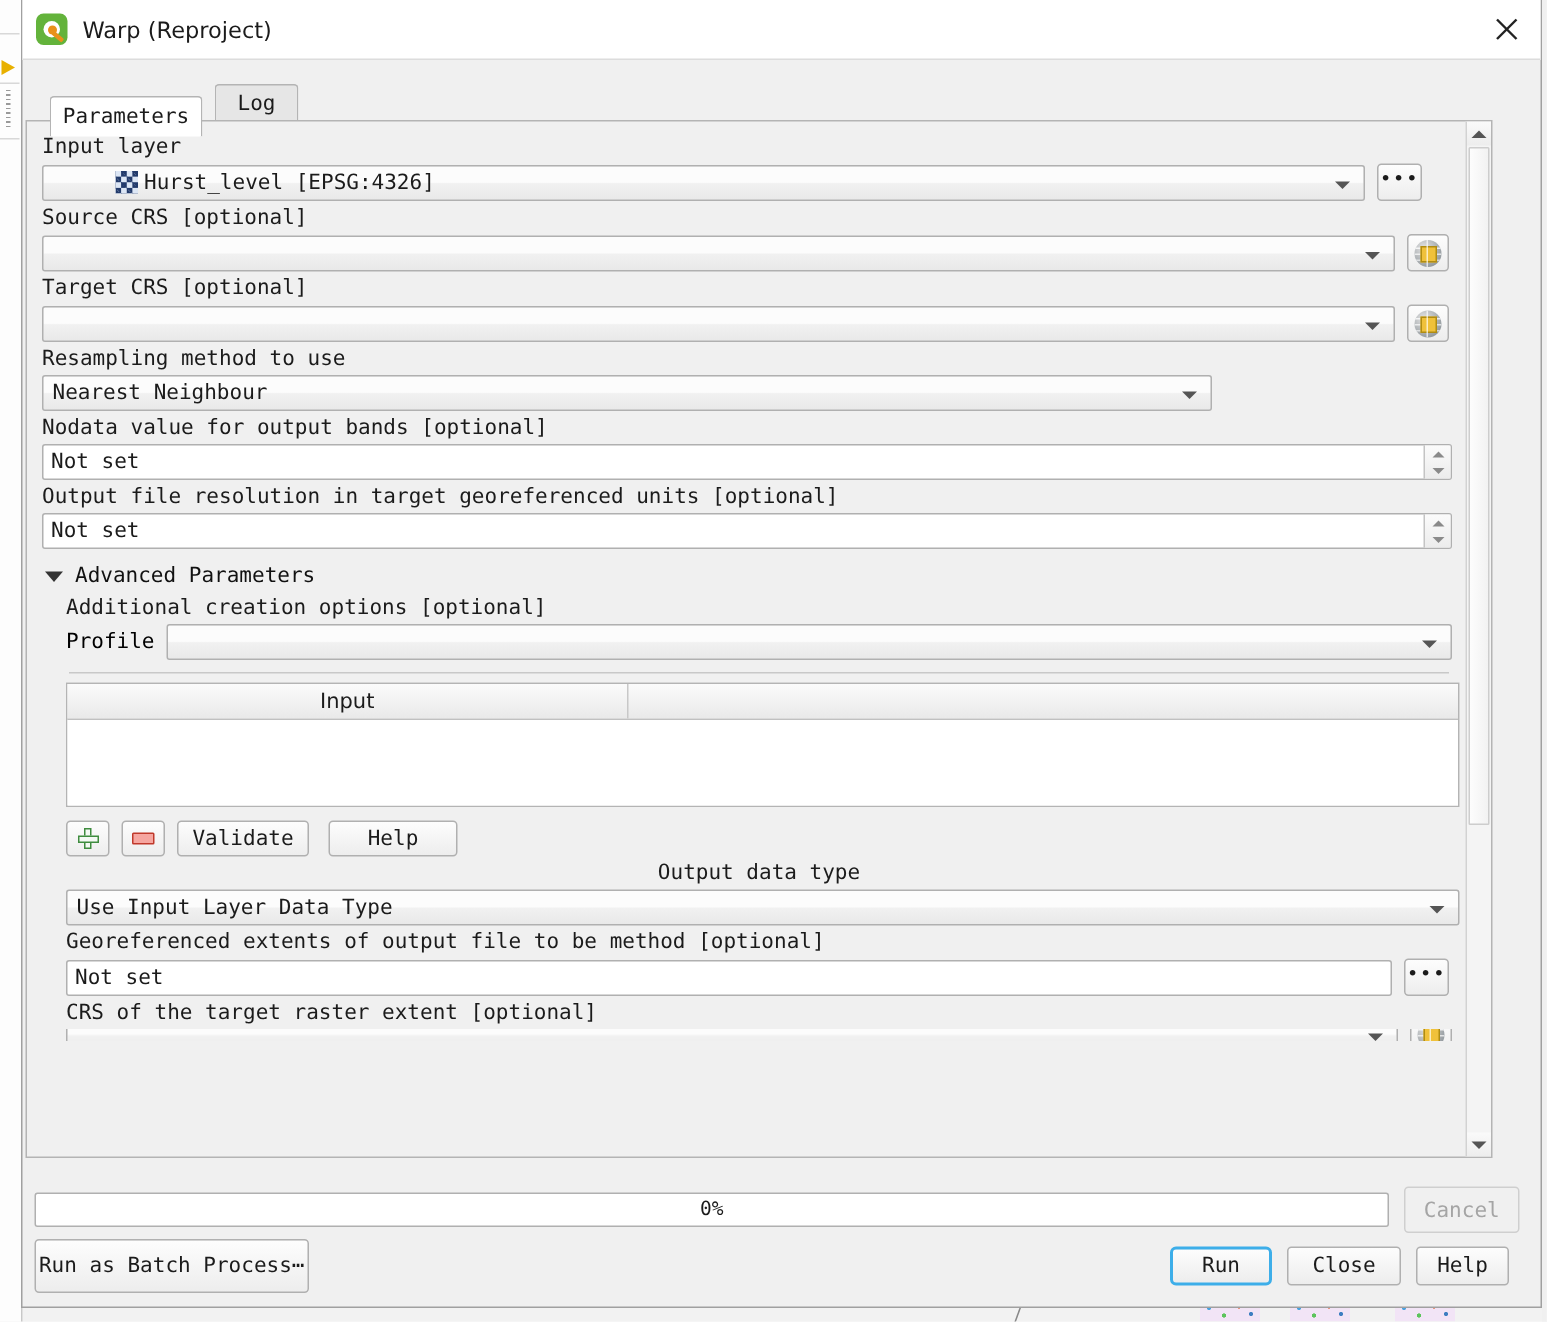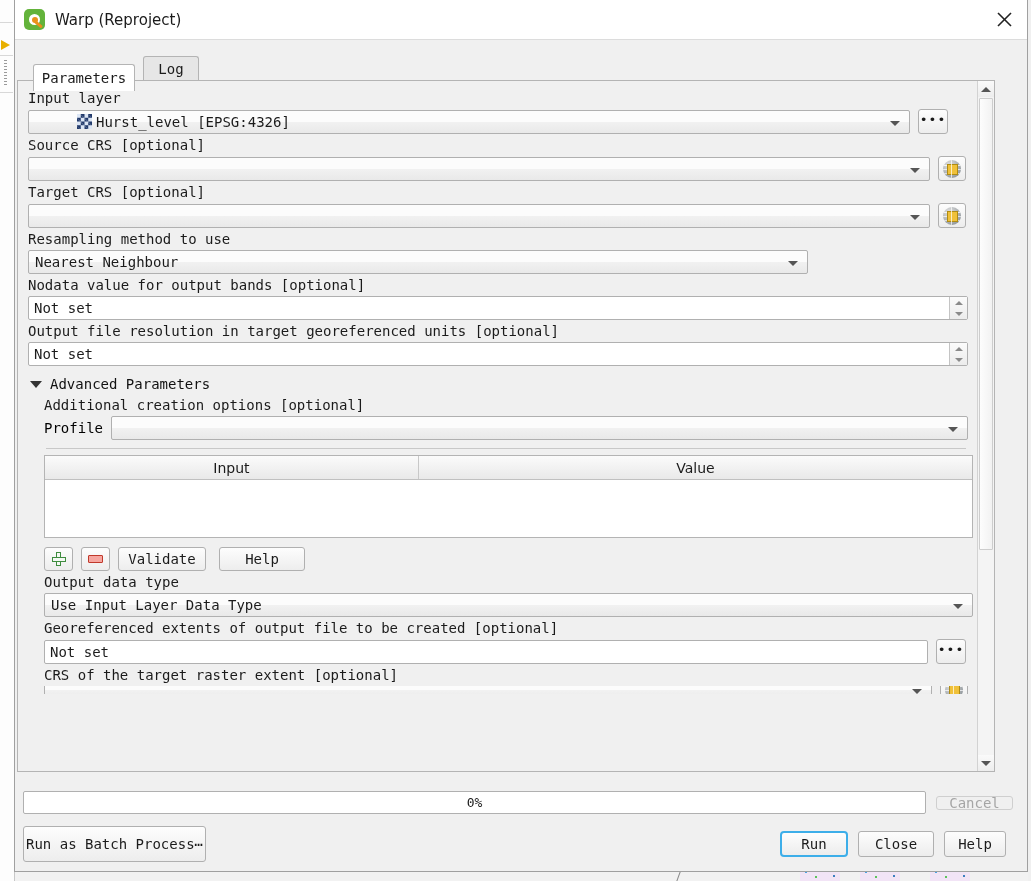--- a/index.html
+++ b/index.html
@@ -506,21 +506,21 @@
     width: 903px; height: 23px;
     box-sizing: border-box;
     border: 1px solid #b0b0b0;
     border-radius: 2px;
     background: #ffffff;
     display: flex; align-items: center; justify-content: center;
     font-size: 13px;
     color: #1b1b1b;
   }
   .cancel-btn {
-    width: 77px; height: 14px;
+    width: 77px; height: 31px;
     box-sizing: border-box;
     border: 1px solid #cfcfcf;
     border-radius: 3px;
     background: #f0f0f0;
     color: #a5a5a5;
     font-size: 14px;
     display: flex; align-items: center; justify-content: center;
     font-family: "DejaVu Sans Mono", monospace;
   }
   .bottom-row {
@@ -693,43 +693,42 @@
             <span></span>
             <span class="arrow"></span>
           </span>
         </div>
 
         <div class="hsep"></div>
 
         <div class="table" style="width:929px;">
           <div class="thead">
             <div class="th name">Input</div>
-            <div class="th value">Value</div>
           </div>
           <div class="tbody"></div>
         </div>
 
         <div class="tbl-btn-row">
           <div class="icon-btn">
             <span class="plus-glyph"></span>
           </div>
           <div class="icon-btn">
             <span class="minus-glyph"></span>
           </div>
           <div class="btn" style="width:88px;height:24px;">Validate</div>
           <div class="btn" style="width:86px;height:24px;margin-left:5px;">Help</div>
         </div>
 
-        <div class="lbl" style="">Output data type</div>
+        <div class="lbl" style="text-align:center;">Output data type</div>
         <div class="combo" style="width:929px;">
           <span>Use Input Layer Data Type</span>
           <span class="arrow"></span>
         </div>
 
-        <div class="lbl">Georeferenced extents of output file to be created [optional]</div>
+        <div class="lbl">Georeferenced extents of output file to be method [optional]</div>
         <div class="row" style="display:flex;gap:8px;align-items:center;">
           <div class="textfield" style="width:884px;">
             <span>Not set</span>
           </div>
           <div class="btn dots-btn">•••</div>
         </div>
 
         <div class="lbl">CRS of the target raster extent [optional]</div>
         <div class="row clip-row" style="display:flex;gap:8px;align-items:center;height:8px;">
           <div class="combo" style="width:902px;">

